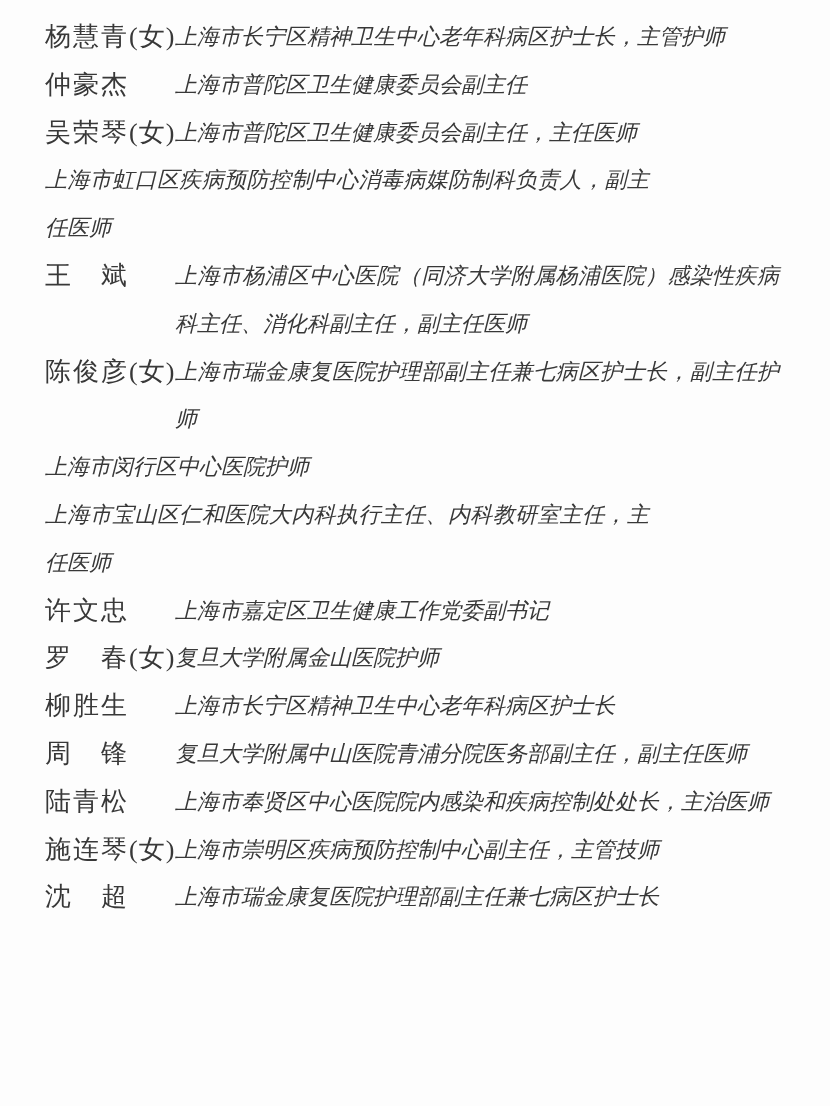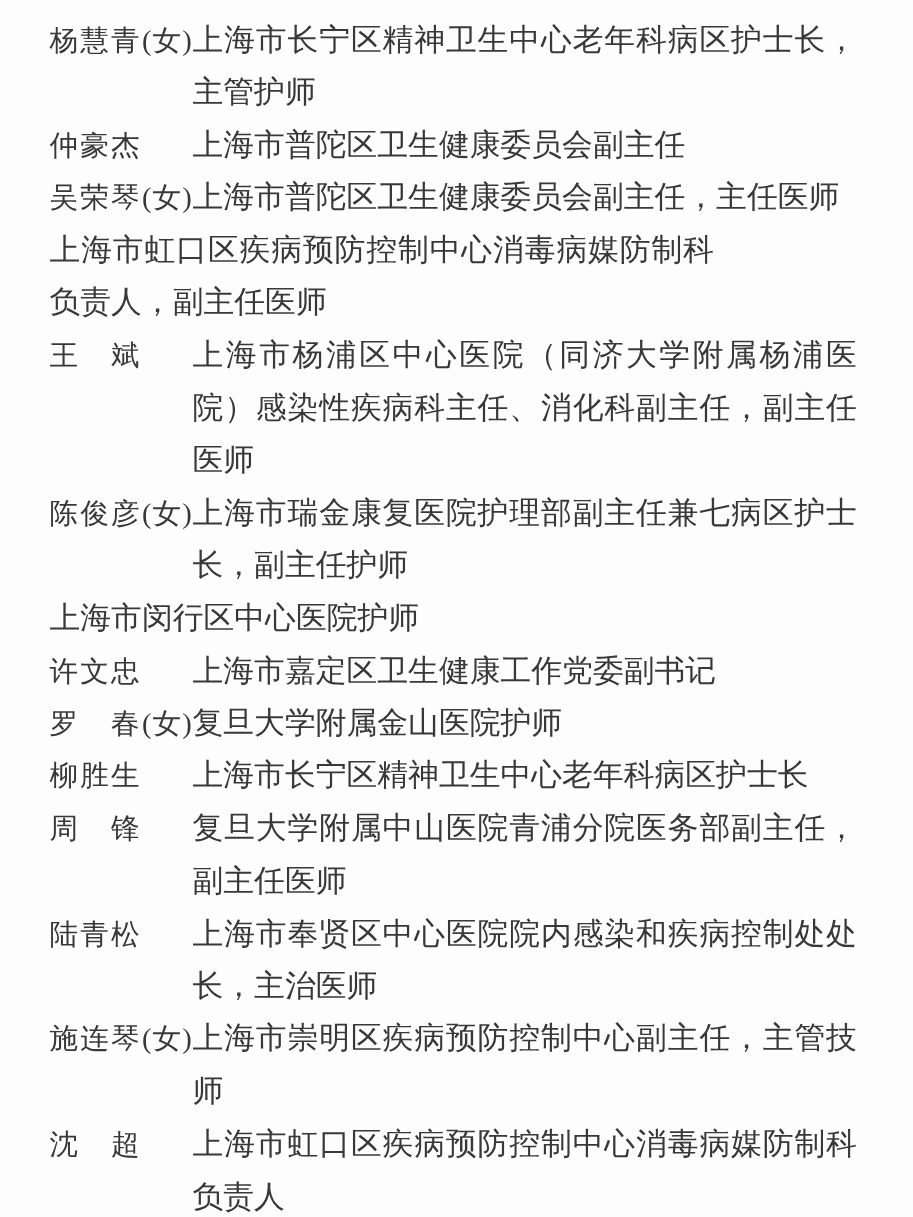--- a/index.html
+++ b/index.html
@@ -32,25 +32,26 @@
     letter-spacing: 2px;
     white-space: nowrap;
     overflow: visible;
   }
   .female-marker {
     letter-spacing: 1px;
   }
   .desc {
     flex: 0 0 604px;
     width: 604px;
-    font-size: 28px;
+    font-size: 22px;
     line-height: 47.8px;
     text-align: justify;
     text-justify: inter-ideograph;
     letter-spacing: 0;
+    font-style: italic;
   }
 </style>
 </head>
 <body>
 
 <main class="doc">
 
     <div class="entry">
       <div class="name-cell"><span class="name-text">杨慧青</span><span class="female-marker">(女)</span></div>
       <div class="desc">上海市长宁区精神卫生中心老年科病区护士长，主管护师</div>
@@ -78,20 +79,21 @@
     <div class="entry">
       <div class="name-cell"><span class="name-text">陈俊彦</span><span class="female-marker">(女)</span></div>
       <div class="desc">上海市瑞金康复医院护理部副主任兼七病区护士长，副主任护师</div>
     </div>
 
     <div class="entry">
       <div class="desc">上海市闵行区中心医院护师</div>
     </div>
 
     <div class="entry">
+      <div class="desc">上海市宝山区仁和医院大内科执行主任、内科教研室主任，主任医师</div>
     </div>
 
     <div class="entry">
       <div class="name-cell"><span class="name-text">许文忠</span></div>
       <div class="desc">上海市嘉定区卫生健康工作党委副书记</div>
     </div>
 
     <div class="entry">
       <div class="name-cell"><span class="name-text">罗　春</span><span class="female-marker">(女)</span></div>
       <div class="desc">复旦大学附属金山医院护师</div>
@@ -112,15 +114,15 @@
       <div class="desc">上海市奉贤区中心医院院内感染和疾病控制处处长，主治医师</div>
     </div>
 
     <div class="entry">
       <div class="name-cell"><span class="name-text">施连琴</span><span class="female-marker">(女)</span></div>
       <div class="desc">上海市崇明区疾病预防控制中心副主任，主管技师</div>
     </div>
 
     <div class="entry">
       <div class="name-cell"><span class="name-text">沈　超</span></div>
-      <div class="desc">上海市虹口区疾病预防控制中心消毒病媒防制科负责人</div>
+      <div class="desc">上海市瑞金康复医院护理部副主任兼七病区护士长</div>
     </div>
   </main>
 
 </body></html>

